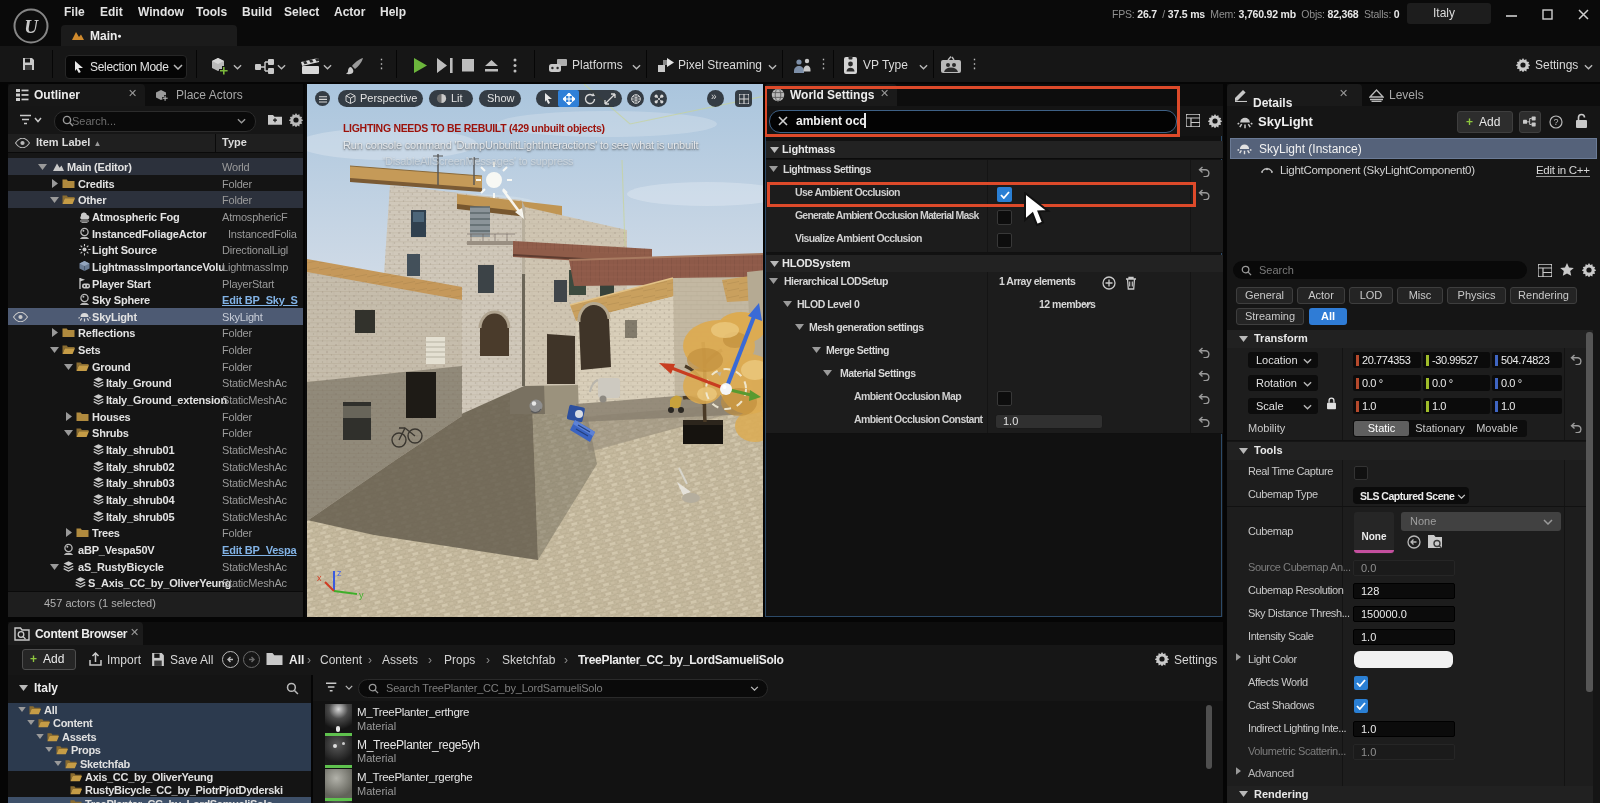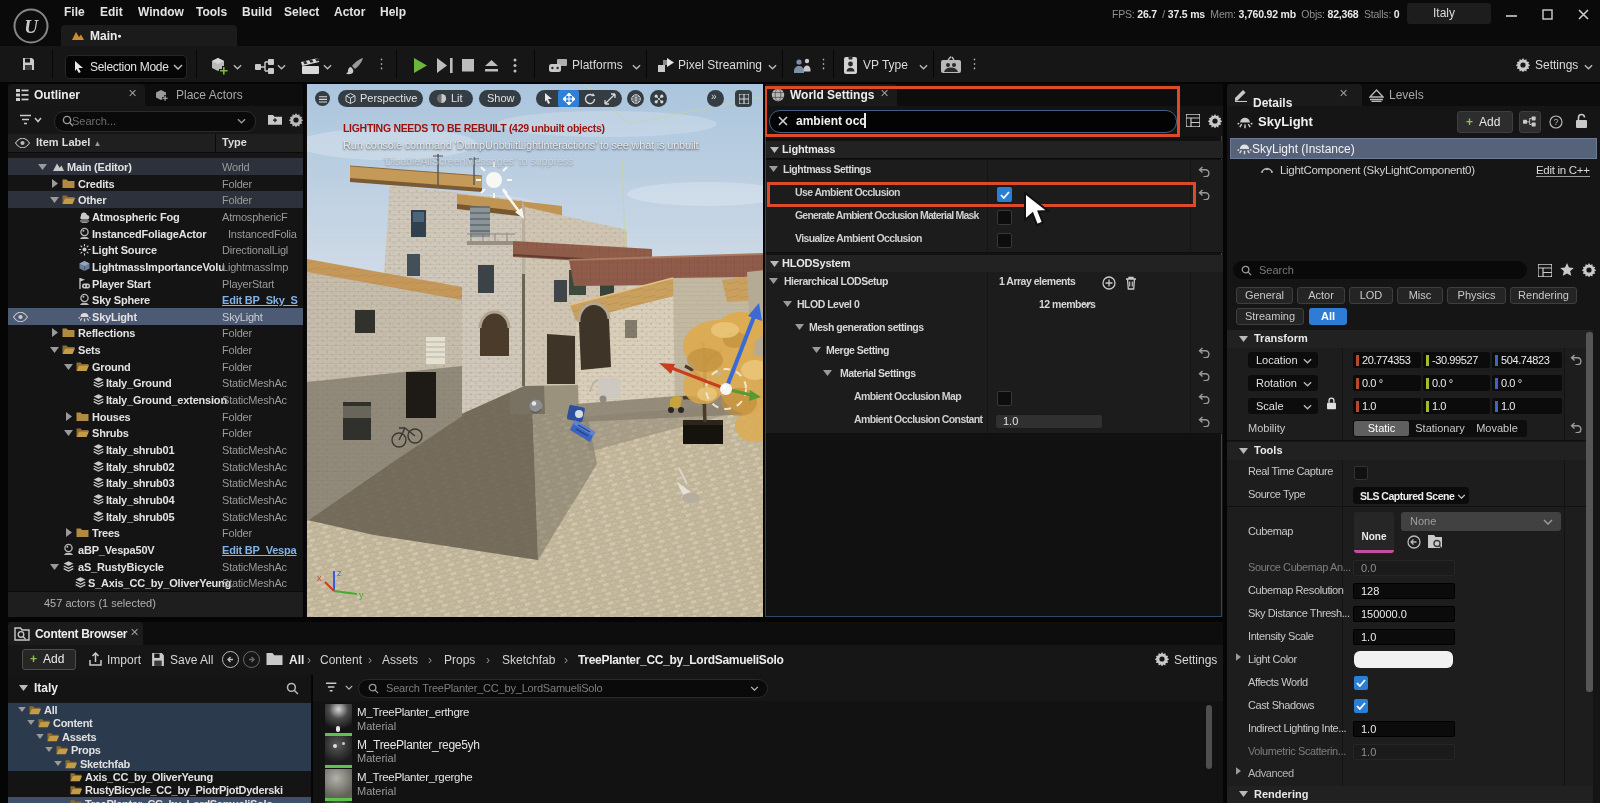--- a/index.html
+++ b/index.html
@@ -905,21 +905,21 @@
         <rect x="1" y="7" width="11" height="8" rx="1" fill="#c9c9c9"></rect>
         <path d="M3.5 7 V4.5 a3 3 0 0 1 6 0" fill="none" stroke="#c9c9c9" stroke-width="1.6"></path>
       </svg>
     <div class="abs" style="left:3px;top:54px;width:367px;height:21px;background:#55627a;border:1px solid #6b7b96;box-sizing:border-box;"></div>
     <svg class="abs" style="left:10px;top:57px;" width="15" height="15" viewBox="0 0 13 13">
         <path d="M2.5 7 a4 4 0 0 1 8 0z" fill="#e2e2e2"></path>
         <g stroke="#e2e2e2" stroke-width="1.2">
           <path d="M6.5 8.5 v3 M3.8 8.2 l-1.5 2.4 M9.2 8.2 l1.5 2.4 M1.8 7.4 l-1.3.8 M11.2 7.4 l1.3.8"></path>
         </g>
       </svg>
-    <div class="txt" style="left:25px;top:58px;font-size:12px;color:#f2f2f2;">SkyLight (Instance)</div>
+    <div class="txt" style="left:32px;top:58px;font-size:12px;color:#f2f2f2;">SkyLight (Instance)</div>
     <svg class="abs" style="left:33px;top:81px;" width="14" height="12" viewBox="0 0 14 12">
         <path d="M2 8 a5 4.2 0 0 1 10 0" fill="none" stroke="#b9b9b9" stroke-width="1.4"></path>
         <circle cx="7" cy="4" r="1.2" fill="#b9b9b9"></circle>
         <path d="M2.6 6 l-1 1 M11.4 6 l1 1" stroke="#b9b9b9" stroke-width="1.1"></path>
       </svg>
     <div class="txt" style="left:53px;top:80px;font-size:11.5px;color:#d2d2d2;letter-spacing:-.3px;">LightComponent (SkyLightComponent0)</div>
     <div class="txt" style="left:309px;top:80px;font-size:11.5px;color:#d8d8d8;border-bottom:1px solid #9a9a9a;letter-spacing:-.3px;">Edit in C++</div>
     <div class="abs" style="left:6px;top:177px;width:294px;height:18px;background:#090909;border-radius:9px;"></div>
     <svg class="abs" style="left:14px;top:181px;" width="11" height="11" viewBox="0 0 12 12">
         <circle cx="5" cy="5" r="3.6" fill="none" stroke="#9a9a9a" stroke-width="1.4"></circle>
@@ -1034,21 +1034,21 @@
       </svg>
     <div class="txt" style="left:27px;top:360px;font-size:11px;font-weight:700;color:#e8e8e8;">Tools</div>
     <div class="abs" style="left:0;top:376px;width:366px;height:23px;background:#1d1d1d;border-bottom:1px solid #111;"></div>
       <div class="abs" style="left:115px;top:376px;width:1px;height:23px;background:#131313;"></div>
       <div class="abs" style="left:337px;top:376px;width:1px;height:23px;background:#131313;"></div>
     <div class="txt" style="left:21px;top:381px;font-size:11px;color:#c9c9c9;letter-spacing:-.4px;">Real Time Capture</div>
     <div class="abs" style="left:127px;top:382px;width:14px;height:14px;background:#111;border:1px solid #333;border-radius:2px;box-sizing:border-box;"></div>
     <div class="abs" style="left:0;top:399px;width:366px;height:23px;background:#1d1d1d;border-bottom:1px solid #111;"></div>
       <div class="abs" style="left:115px;top:399px;width:1px;height:23px;background:#131313;"></div>
       <div class="abs" style="left:337px;top:399px;width:1px;height:23px;background:#131313;"></div>
-    <div class="txt" style="left:21px;top:404px;font-size:11px;color:#c9c9c9;letter-spacing:-.4px;">Source Type</div>
+    <div class="txt" style="left:21px;top:404px;font-size:11px;color:#c9c9c9;letter-spacing:-.4px;">Cubemap Type</div>
     <div class="abs" style="left:126px;top:403px;width:116px;height:17px;background:#0b0b0b;border-radius:4px;"></div>
     <div class="txt" style="left:133px;top:406px;font-size:10.5px;font-weight:700;color:#ececec;letter-spacing:-.5px;">SLS Captured Scene</div>
     <svg class="abs" style="left:230px;top:410px;" width="9" height="5" viewBox="0 0 10 6">
         <path d="M1 1 l4 4 4-4" fill="none" stroke="#c9c9c9" stroke-width="1.5"></path>
       </svg>
     <div class="abs" style="left:0;top:423px;width:366px;height:49px;background:#1d1d1d;border-bottom:1px solid #111;"></div>
       <div class="abs" style="left:115px;top:423px;width:1px;height:49px;background:#131313;"></div>
       <div class="abs" style="left:337px;top:423px;width:1px;height:49px;background:#131313;"></div>
     <div class="txt" style="left:21px;top:441px;font-size:11px;color:#c9c9c9;letter-spacing:-.4px;">Cubemap</div>
     <div class="abs" style="left:127px;top:428px;width:40px;height:42px;background:#262626;border-radius:3px;"></div>

